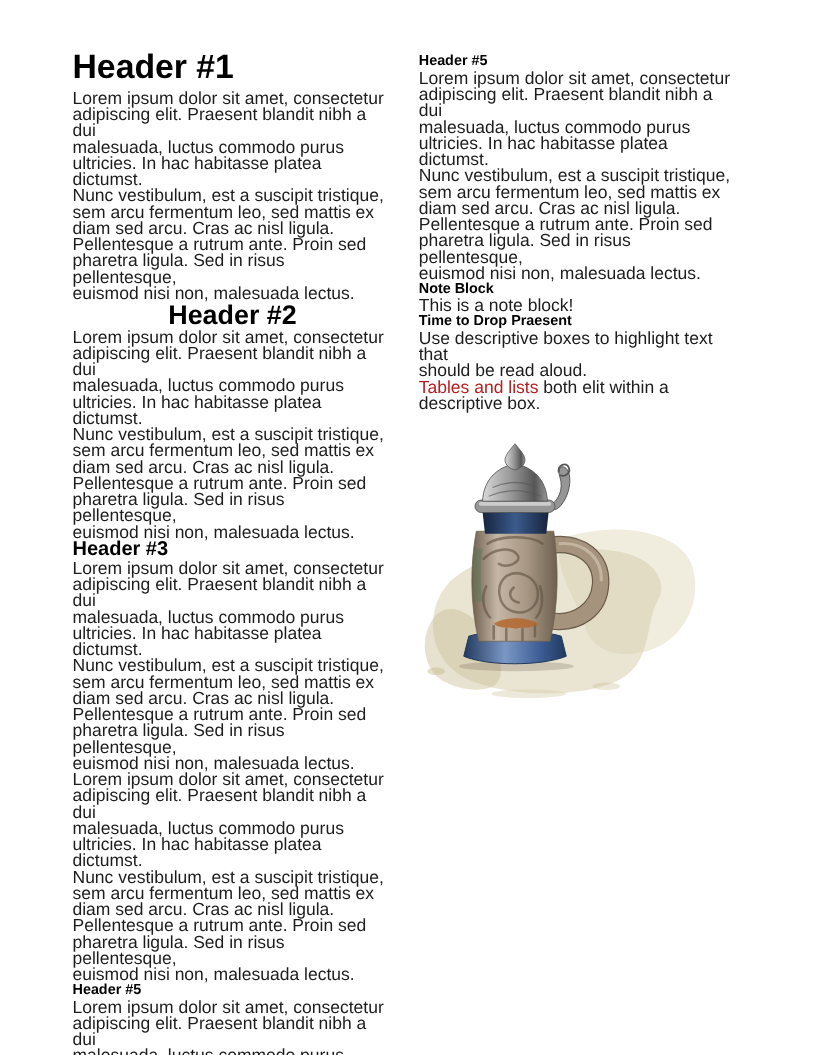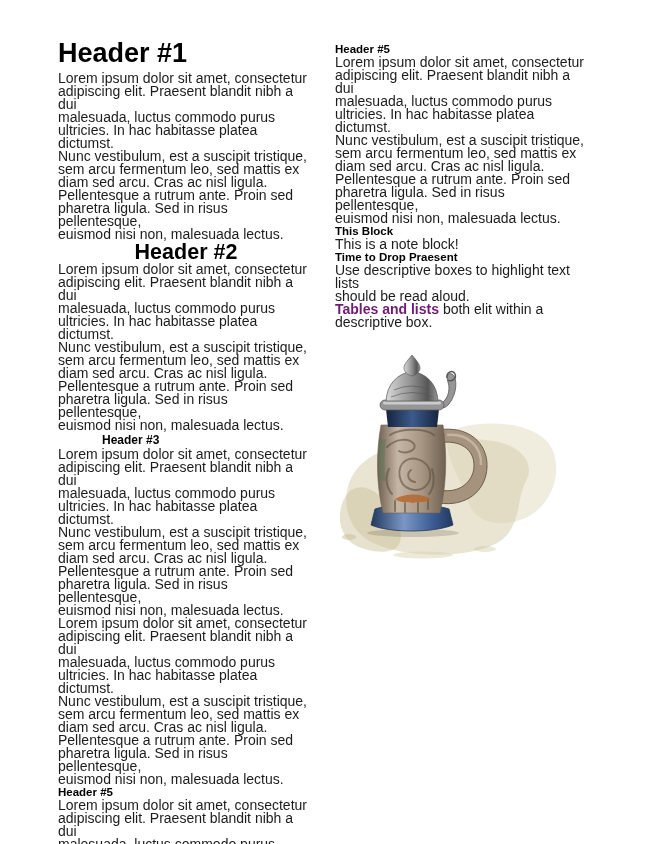--- a/index.html
+++ b/index.html
@@ -7,25 +7,25 @@
   .page{
     box-sizing:border-box;width:652px;height:596px;
     padding:38px 0 0 58px;display:flex;gap:21px;
     font-family:"Liberation Sans","DejaVu Sans",sans-serif;
     color:#1c1c1c;background:#ffffff;
   }
   .col{width:256px;flex:0 0 256px;}
   h1,h2,h3,h4,.mini{color:#000;margin:0;font-weight:700;font-family:"Liberation Sans","DejaVu Sans",sans-serif;}
   h1{font-size:27px;line-height:30px;margin-bottom:4px;}
   h2{font-size:21.5px;line-height:22px;text-align:center;}
-  h3{font-size:12px;line-height:16px;margin-left:44px;}
+  h3{font-size:16px;line-height:16px;}
   h4{font-size:13.5px;line-height:15px;}
   .mini{font-size:11.5px;line-height:13px;}
   p{margin:0;font-size:14px;line-height:13px;white-space:pre-line;}
-  p strong{font-weight:700;color:#701a75;}
+  p strong{font-weight:400;color:#b91c1c;}
   .mt5{margin-top:5px;}
   .stein-figure{margin-top:12px;width:250px;height:218px;}
   .stein-figure svg{display:block;}
 </style>
 </head>
 <body>
 
 <div class="page">
 
   <div class="col">
@@ -90,24 +90,24 @@
     <p>Lorem ipsum dolor sit amet, consectetur
 adipiscing elit. Praesent blandit nibh a dui
 malesuada, luctus commodo purus
 ultricies. In hac habitasse platea dictumst.
 Nunc vestibulum, est a suscipit tristique,
 sem arcu fermentum leo, sed mattis ex
 diam sed arcu. Cras ac nisl ligula.
 Pellentesque a rutrum ante. Proin sed
 pharetra ligula. Sed in risus pellentesque,
 euismod nisi non, malesuada lectus.</p>
-    <div class="mini">This Block</div>
+    <div class="mini">Note Block</div>
     <p>This is a note block!</p>
     <div class="mini">Time to Drop Praesent</div>
-    <p>Use descriptive boxes to highlight text lists
+    <p>Use descriptive boxes to highlight text that
 should be read aloud.</p>
     <p><strong>Tables and lists</strong><span> both elit within a
 descriptive box.</span></p>
 
     <div class="stein-figure">
       <svg width="250" height="218" viewBox="0 0 250 218" xmlns="http://www.w3.org/2000/svg">
         <defs>
           <linearGradient id="gLid" x1="0" y1="0" x2="1" y2="0">
             <stop offset="0" stop-color="#d9d9d9"></stop>
             <stop offset="0.45" stop-color="#969696"></stop>

